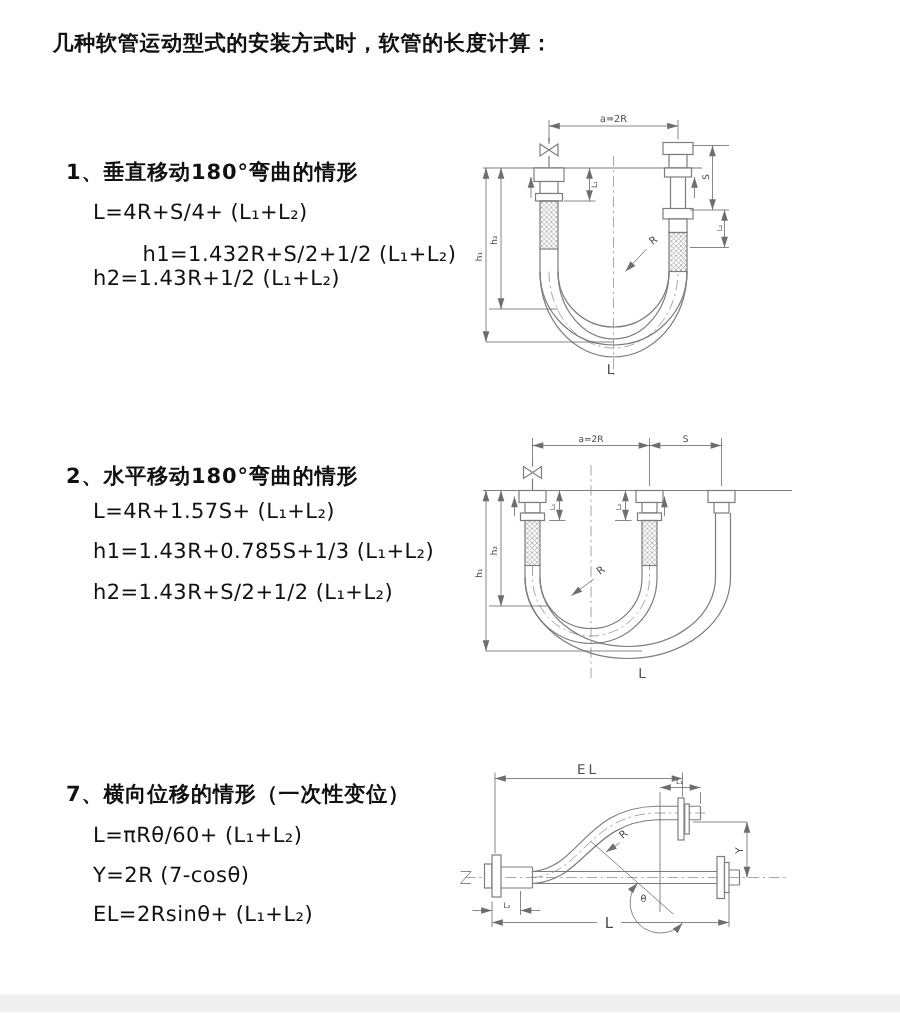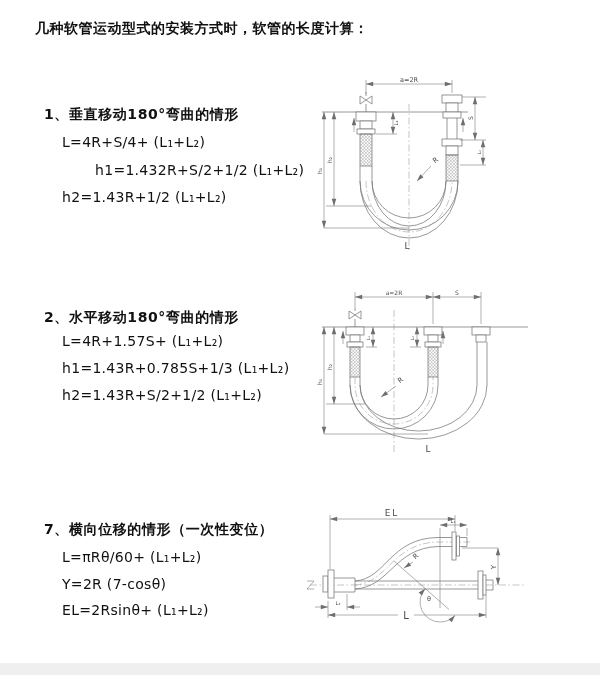--- a/index.html
+++ b/index.html
@@ -33,21 +33,21 @@
       </pattern>
     </defs>
   </svg>
 
   <div class="abs title" style="left:35px;top:20px;">几种软管运动型式的安装方式时，软管的长度计算：</div>
 
   <div>
     <div class="abs heading" style="left:44px;top:106px;">1、垂直移动180°弯曲的情形</div>
     <div class="abs formula" style="left:62px;top:134px;">L=4R+S/4+ (L₁+L₂)</div>
     <div class="abs formula" style="left:80px;top:162px;margin-left:15px;">h1=1.432R+S/2+1/2 (L₁+L₂)</div>
-    <div class="abs formula" style="left:62px;top:189px;">h2=1.43R+1/2 (L₁+L₂)</div>
+    <div class="abs formula" style="left:62px;top:178px;">h2=1.43R+1/2 (L₁+L₂)</div>
   </div>
 
   <svg style="left:310px;top:68px;" width="230" height="190" viewBox="0 0 230 190">
     <g>
       <path class="geo" d="M12,44 H158"></path>
     </g>
     <g>
       <path class="dim" d="M56,12 V26 M142,12 V25"></path>
       <path class="dim" d="M56,16 H142" marker-start="url(#arr)" marker-end="url(#arr)"></path>
       <text x="99" y="13.5" font-size="6.5" text-anchor="middle">a=2R</text>

